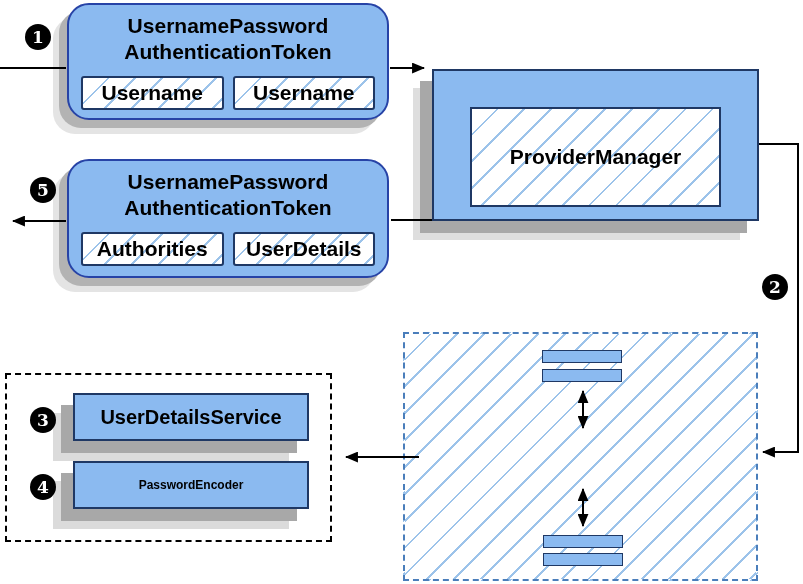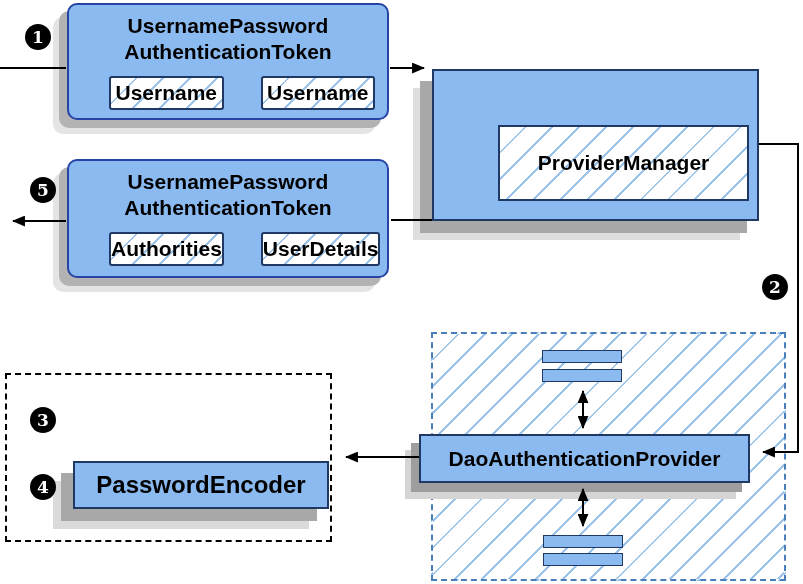--- a/index.html
+++ b/index.html
@@ -15,21 +15,21 @@
 
   
   .node {
     position: absolute;
     background: #8BBAF0;
     border: 2px solid #1F3864;
     box-sizing: border-box;
   }
   .token {
     border: 2.5px solid #2743A6;
-    border-radius: 10px;
+    border-radius: 22px;
     box-shadow: -8px 8px 0 #B3B3B3, -14px 14px 0 #E4E4E4;
   }
   .token-title {
     text-align: center;
     font-weight: bold;
     font-size: 21px;
     line-height: 26px;
     padding-top: 8px;
   }
   .token-fields {
@@ -48,21 +48,20 @@
     align-items: center;
     justify-content: center;
     font-weight: bold;
     font-size: 21px;
   }
   .hatch {
     background-color: #ffffff;
     background-image: repeating-linear-gradient(135deg,
       rgba(255,255,255,0) 0px, rgba(255,255,255,0) 17px,
       #9CC3EA 17px, #9CC3EA 19px);
-    margin-left: 28px;
   }
   .rect-shadow {
     box-shadow: -12px 12px 0 #A8A8A8, -19px 19px 0 #DEDEDE;
   }
   .node-title {
     text-align: center;
     font-weight: bold;
     font-size: 21px;
   }
   .inner-box {
@@ -161,41 +160,41 @@
       <div>UsernamePassword</div>
       <div>AuthenticationToken</div>
     </div>
     <div class="token-fields">
       <div class="field hatch">Authorities</div>
       <div class="field hatch">UserDetails</div>
     </div>
   </div>
 
   <div class="node rect-shadow z10" style="left:432px; top:69px; width:327px; height:152px;">
-    <div class="inner-box hatch" style="left:36px; top:54px; width:251px; height:76px;">ProviderManager</div>
+    <div class="inner-box hatch" style="left:36px; top:36px; width:251px; height:100px;">ProviderManager</div>
   </div>
 
   <div class="group-heading" style="left:403px; top:265px; width:356px;">
   </div>
 
   <div class="provider-region hatch z1" style="left:403px; top:332px; width:355px; height:249px;"></div>
 
   <div class="bar z10" style="left:542px; top:350px; width:80px; height:13px;"></div>
   <div class="bar z10" style="left:542px; top:369px; width:80px; height:13px;"></div>
 
-  <div class="simple-node z10" style="left:419px; top:434px; width:331px; height:49px; font-size:21px;
-       box-shadow: -8px 9px 0 #9E9E9E, -14px 16px 0 #D5D5D5;">DaoAuthenticationProvider</div>
 
   <div class="bar z10" style="left:543px; top:535px; width:80px; height:13px;"></div>
   <div class="bar z10" style="left:543px; top:553px; width:80px; height:13px;"></div>
 
   <div class="beans-box z1" style="left:5px; top:373px; width:327px; height:169px;"></div>
 
-
-  <div class="simple-node z10" style="left:73px; top:461px; width:256px; height:48px; font-size:24px;
+  <div class="simple-node z10" style="left:73px; top:393px; width:236px; height:48px; font-size:20px;
+       box-shadow: -12px 12px 0 #A8A8A8, -20px 20px 0 #DBDBDB;">UserDetailsService</div>
+
+  <div class="simple-node z10" style="left:73px; top:461px; width:236px; height:48px; font-size:12px;
        box-shadow: -12px 12px 0 #A8A8A8, -20px 20px 0 #DBDBDB;">PasswordEncoder</div>
 
   <svg class="connector-layer" width="803" height="584" viewBox="0 0 803 584" xmlns="http://www.w3.org/2000/svg">
     <defs>
       <marker id="ah" viewBox="0 0 12 10" markerWidth="13" markerHeight="11" refX="11" refY="5" orient="auto-start-reverse" markerUnits="userSpaceOnUse">
         <path d="M0,0 L12,5 L0,10 Z" fill="#000"></path>
       </marker>
     </defs>
     <g stroke="#000" stroke-width="2" fill="none">
       <path d="M0,68 H66"></path>

